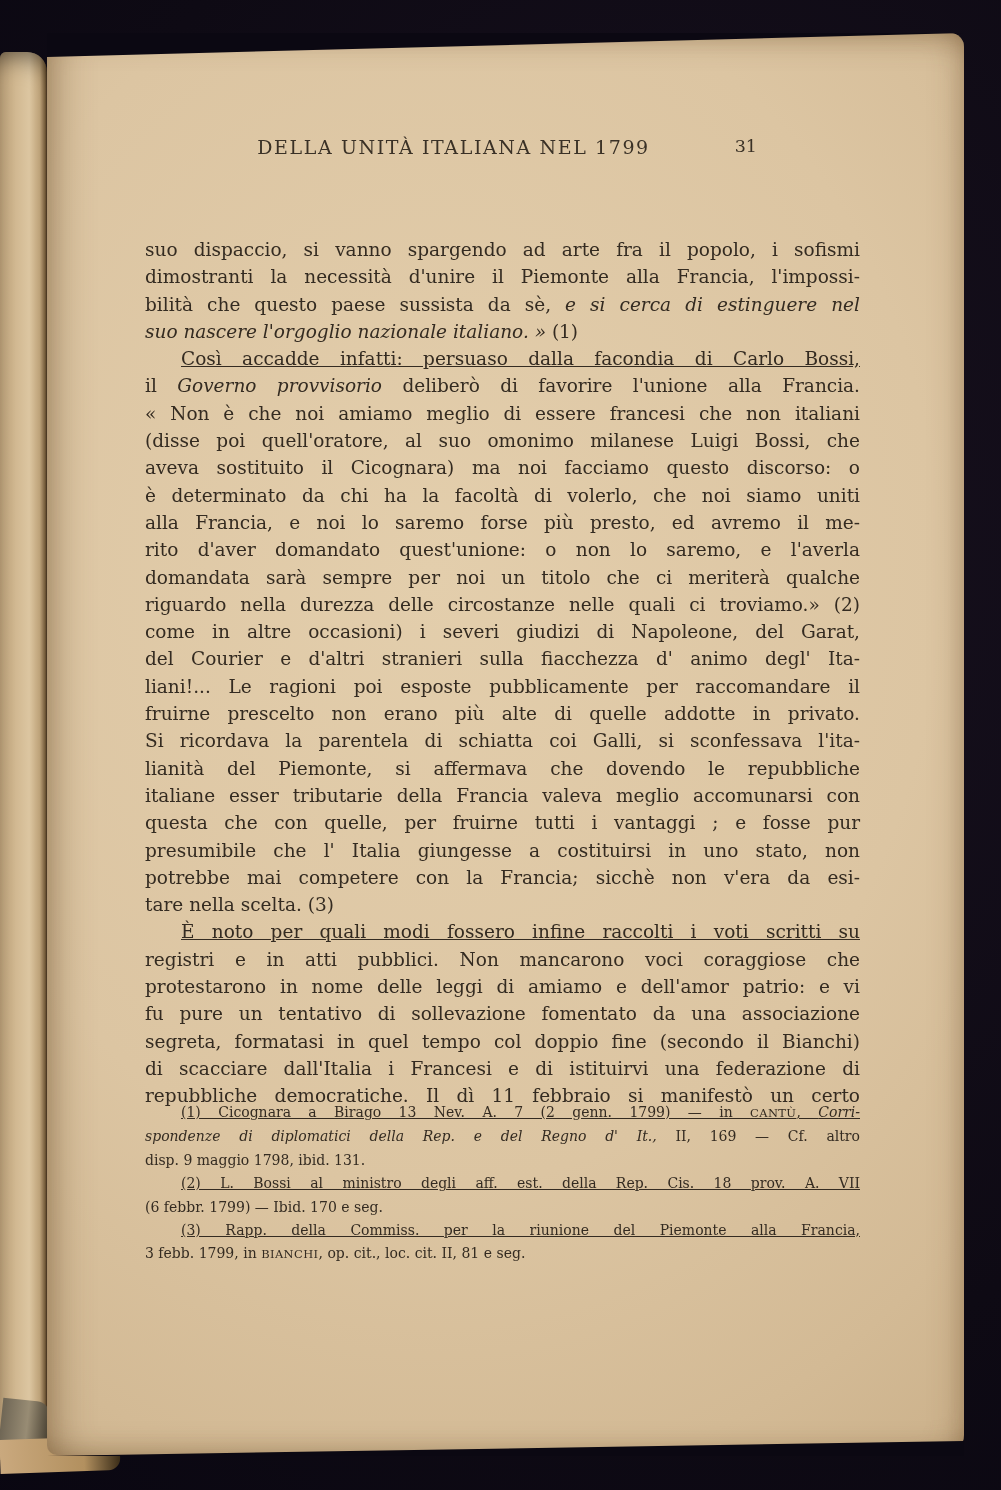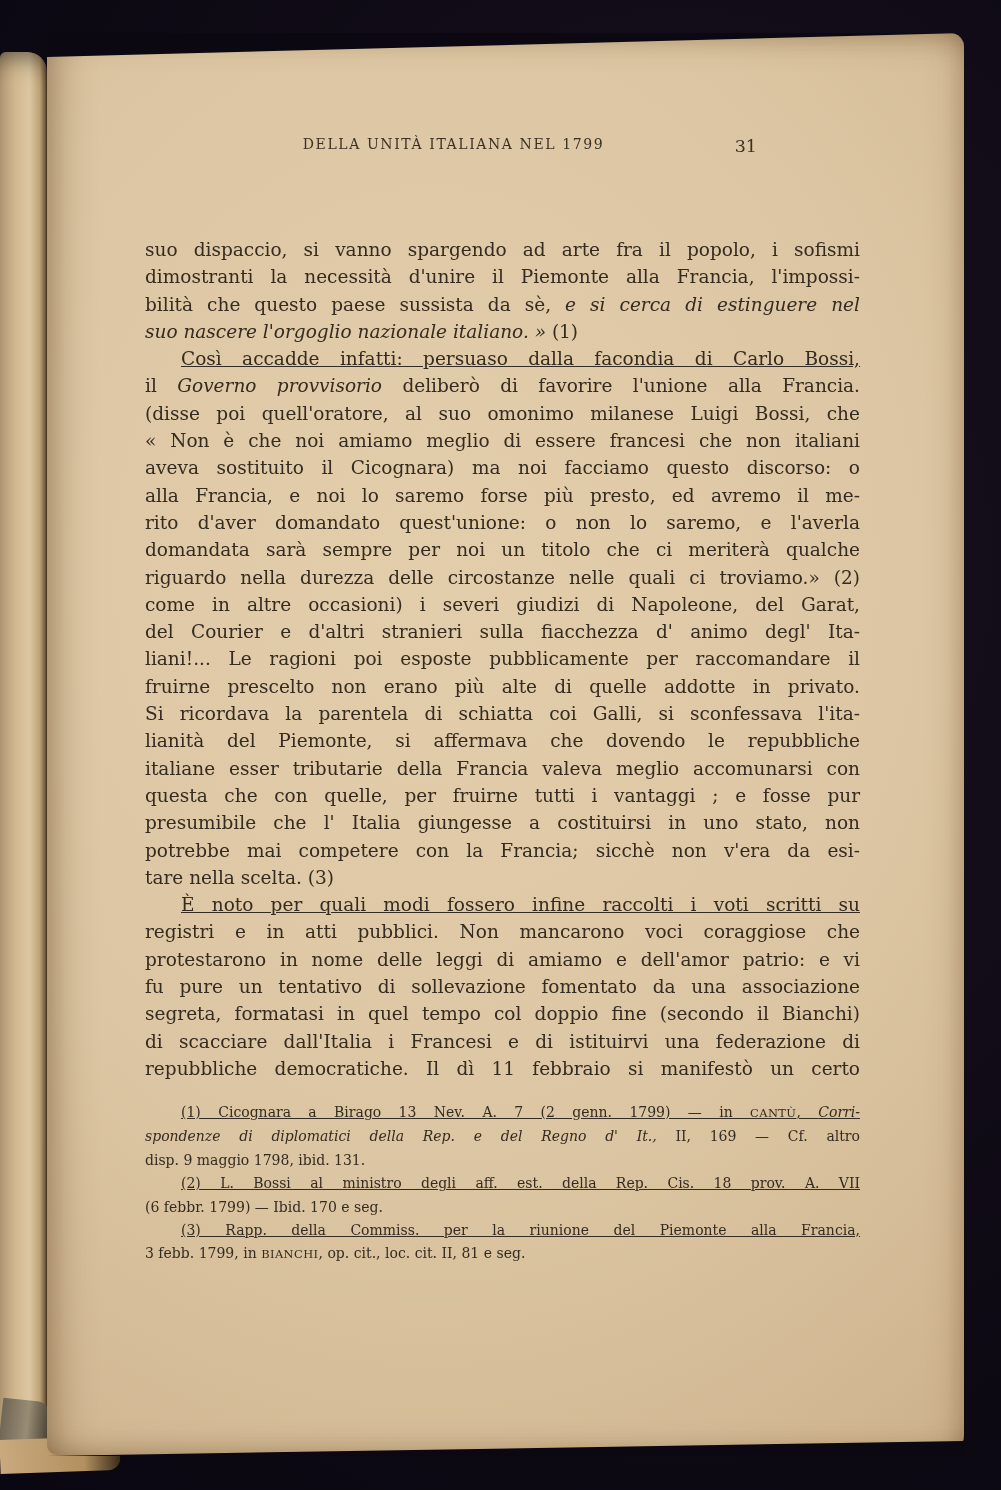--- a/index.html
+++ b/index.html
@@ -44,21 +44,21 @@
     background:#0b0812; clip-path: polygon(0 0, 100% 0, 0 100%);
   }
   .wedge-bottom {
     left:47px; top:1441px; width:917px; height:15px;
     background:#0b0812; clip-path: polygon(0 100%, 100% 0, 100% 100%);
   }
   .content { position:absolute; left:98px; top:0; width:715px; height:100%; color:#342b21; }
   .running-header { position:absolute; top:103px; left:0; width:100%; height:24px; }
   .running-header .title {
     position:absolute; left:50%; transform:translateX(calc(-50% - 49px));
-    font-size:14px; letter-spacing:1.6px; white-space:nowrap; color:#3a3126;
+    font-size:19px; letter-spacing:1.6px; white-space:nowrap; color:#3a3126;
   }
   .running-header .pagenum { position:absolute; right:103px; top:0; font-size:17.5px; color:#3a3126; }
   .body-text { position:absolute; top:156px; left:0; width:100%; font-size:18.5px; line-height:27.3px;margin-top:47px; }
   .footnotes { position:absolute; top:1068px; left:0; width:100%; font-size:14px; line-height:23.4px; }
   .line { width:100%; text-align:justify; text-align-last:justify; white-space:normal; }
   .line.short { text-align-last:auto; }
   .line.indent { text-indent:36px;text-decoration:underline; }
   .it { font-style:italic; }
   .sc { text-transform:uppercase; font-size:.82em; letter-spacing:.4px; }
 </style>
@@ -76,23 +76,24 @@
         <span class="title">DELLA UNITÀ ITALIANA NEL 1799</span>
         <span class="pagenum">31</span>
       </div>
       <div class="body-text">
           <div class="line"><span>suo dispaccio, si vanno spargendo ad arte fra il popolo, i sofismi</span></div>
           <div class="line"><span>dimostranti la necessità d'unire il Piemonte alla Francia, l'impossi-</span></div>
           <div class="line"><span>bilità che questo paese sussista da sè, </span><span class="it">e si cerca di estinguere nel</span></div>
           <div class="line short"><span class="it">suo nascere l'orgoglio nazionale italiano. »</span><span> (1)</span></div>
           <div class="line indent"><span>Così accadde infatti: persuaso dalla facondia di Carlo Bossi,</span></div>
           <div class="line"><span>il </span><span class="it">Governo provvisorio</span><span> deliberò di favorire l'unione alla Francia.</span></div>
+          <div class="line"><span>« Non è che noi amiamo meglio di essere francesi che non italiani</span></div>
           <div class="line"><span>(disse poi quell'oratore, al suo omonimo milanese Luigi Bossi, che</span></div>
-          <div class="line"><span>« Non è che noi amiamo meglio di essere francesi che non italiani</span></div>
           <div class="line"><span>aveva sostituito il Cicognara) ma noi facciamo questo discorso: o</span></div>
+          <div class="line"><span>è determinato da chi ha la facoltà di volerlo, che noi siamo uniti</span></div>
           <div class="line"><span>alla Francia, e noi lo saremo forse più presto, ed avremo il me-</span></div>
           <div class="line"><span>rito d'aver domandato quest'unione: o non lo saremo, e l'averla</span></div>
           <div class="line"><span>domandata sarà sempre per noi un titolo che ci meriterà qualche</span></div>
           <div class="line"><span>riguardo nella durezza delle circostanze nelle quali ci troviamo.» (2)</span></div>
           <div class="line"><span>come in altre occasioni) i severi giudizi di Napoleone, del Garat,</span></div>
           <div class="line"><span>del Courier e d'altri stranieri sulla fiacchezza d' animo degl' Ita-</span></div>
           <div class="line"><span>liani!... Le ragioni poi esposte pubblicamente per raccomandare il</span></div>
           <div class="line"><span>fruirne prescelto non erano più alte di quelle addotte in privato.</span></div>
           <div class="line"><span>Si ricordava la parentela di schiatta coi Galli, si sconfessava l'ita-</span></div>
           <div class="line"><span>lianità del Piemonte, si affermava che dovendo le repubbliche</span></div>

